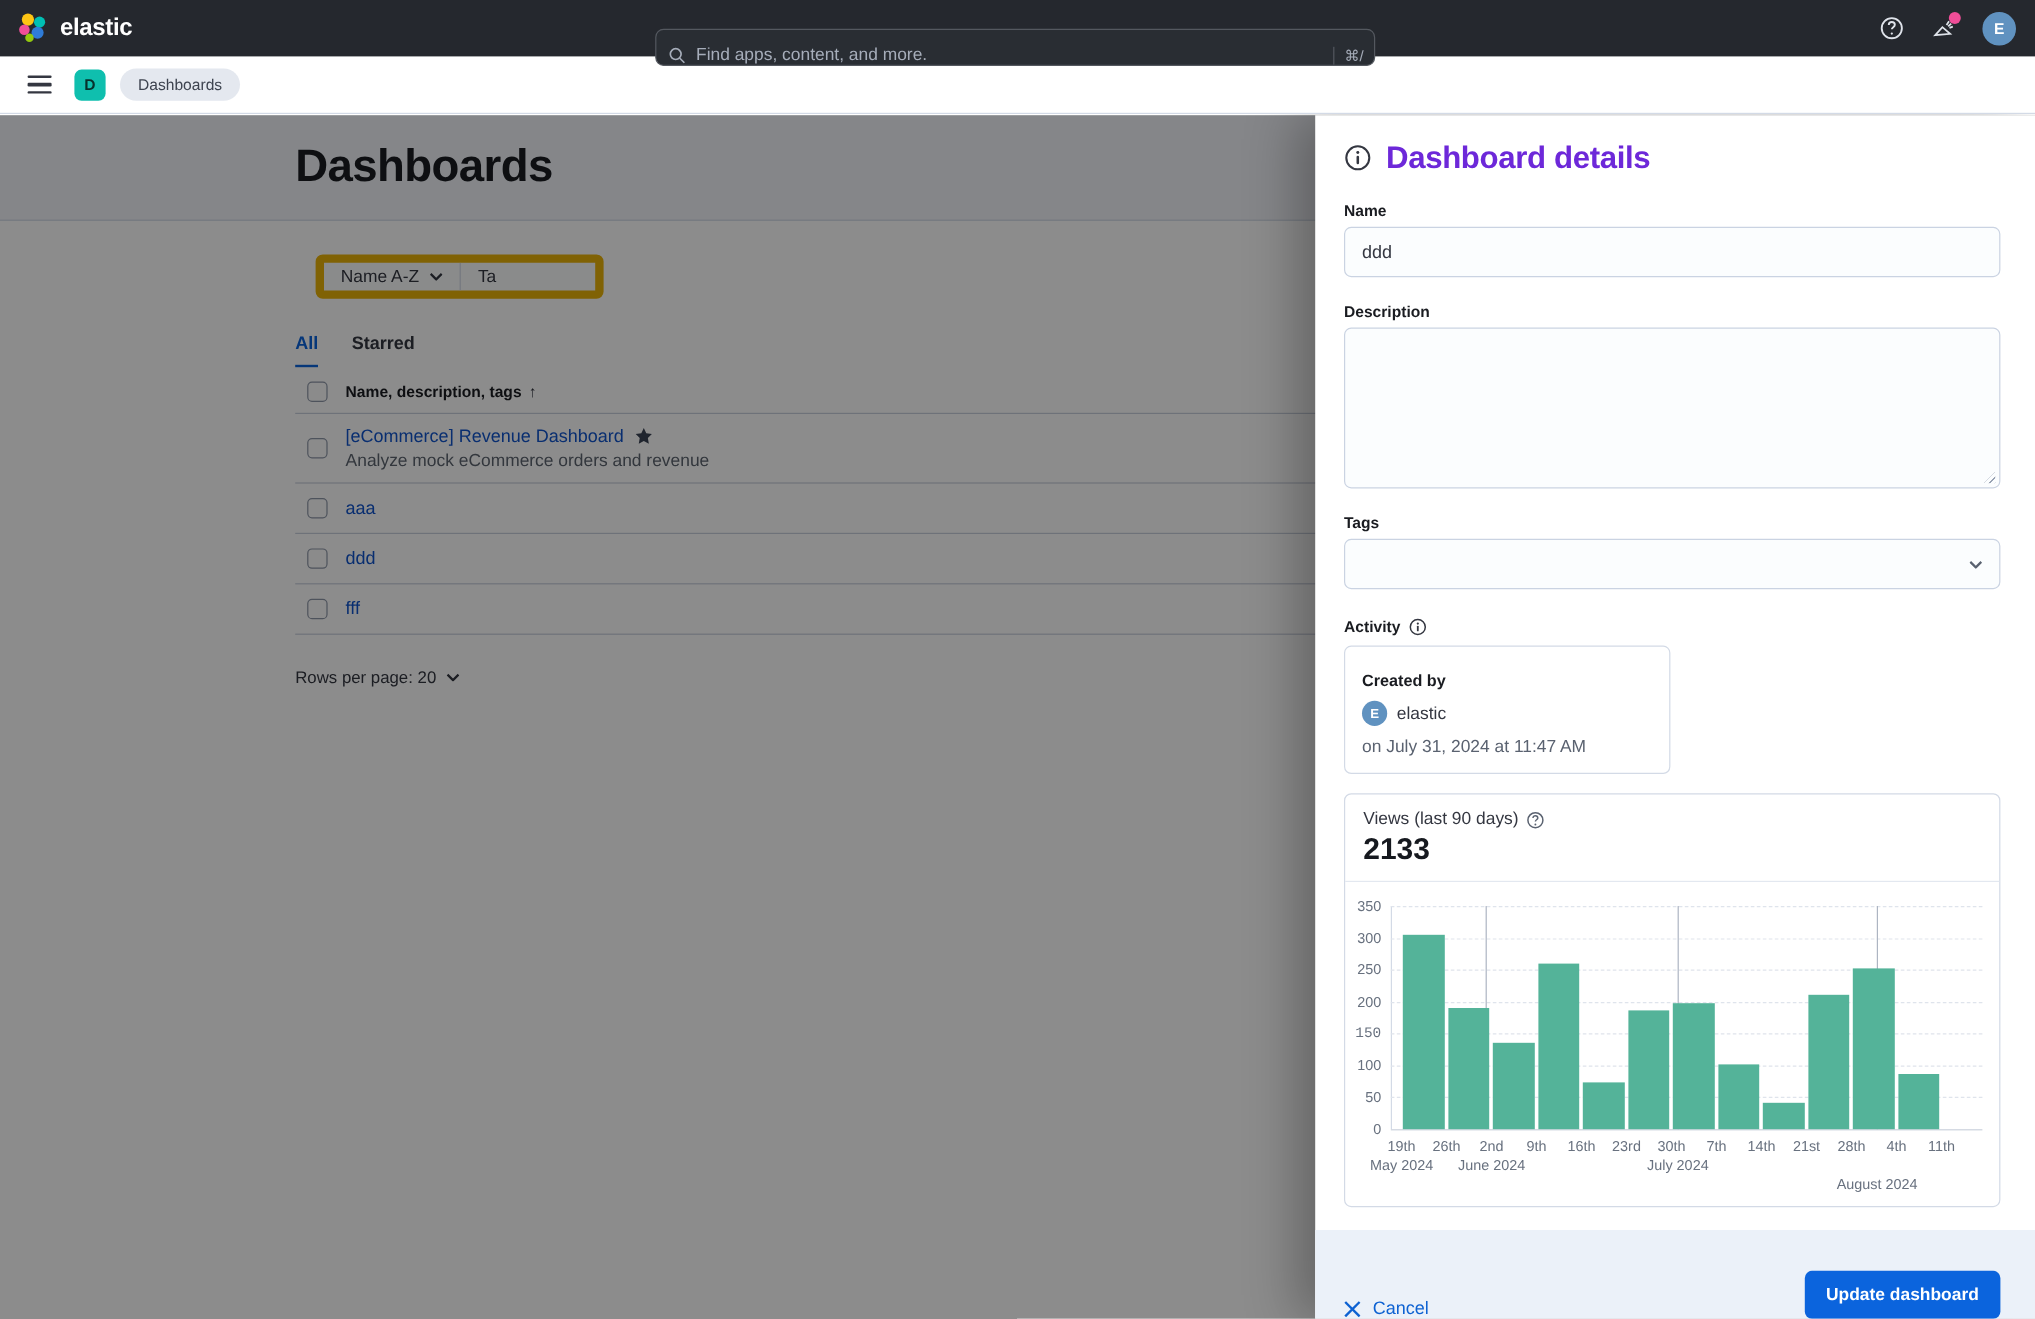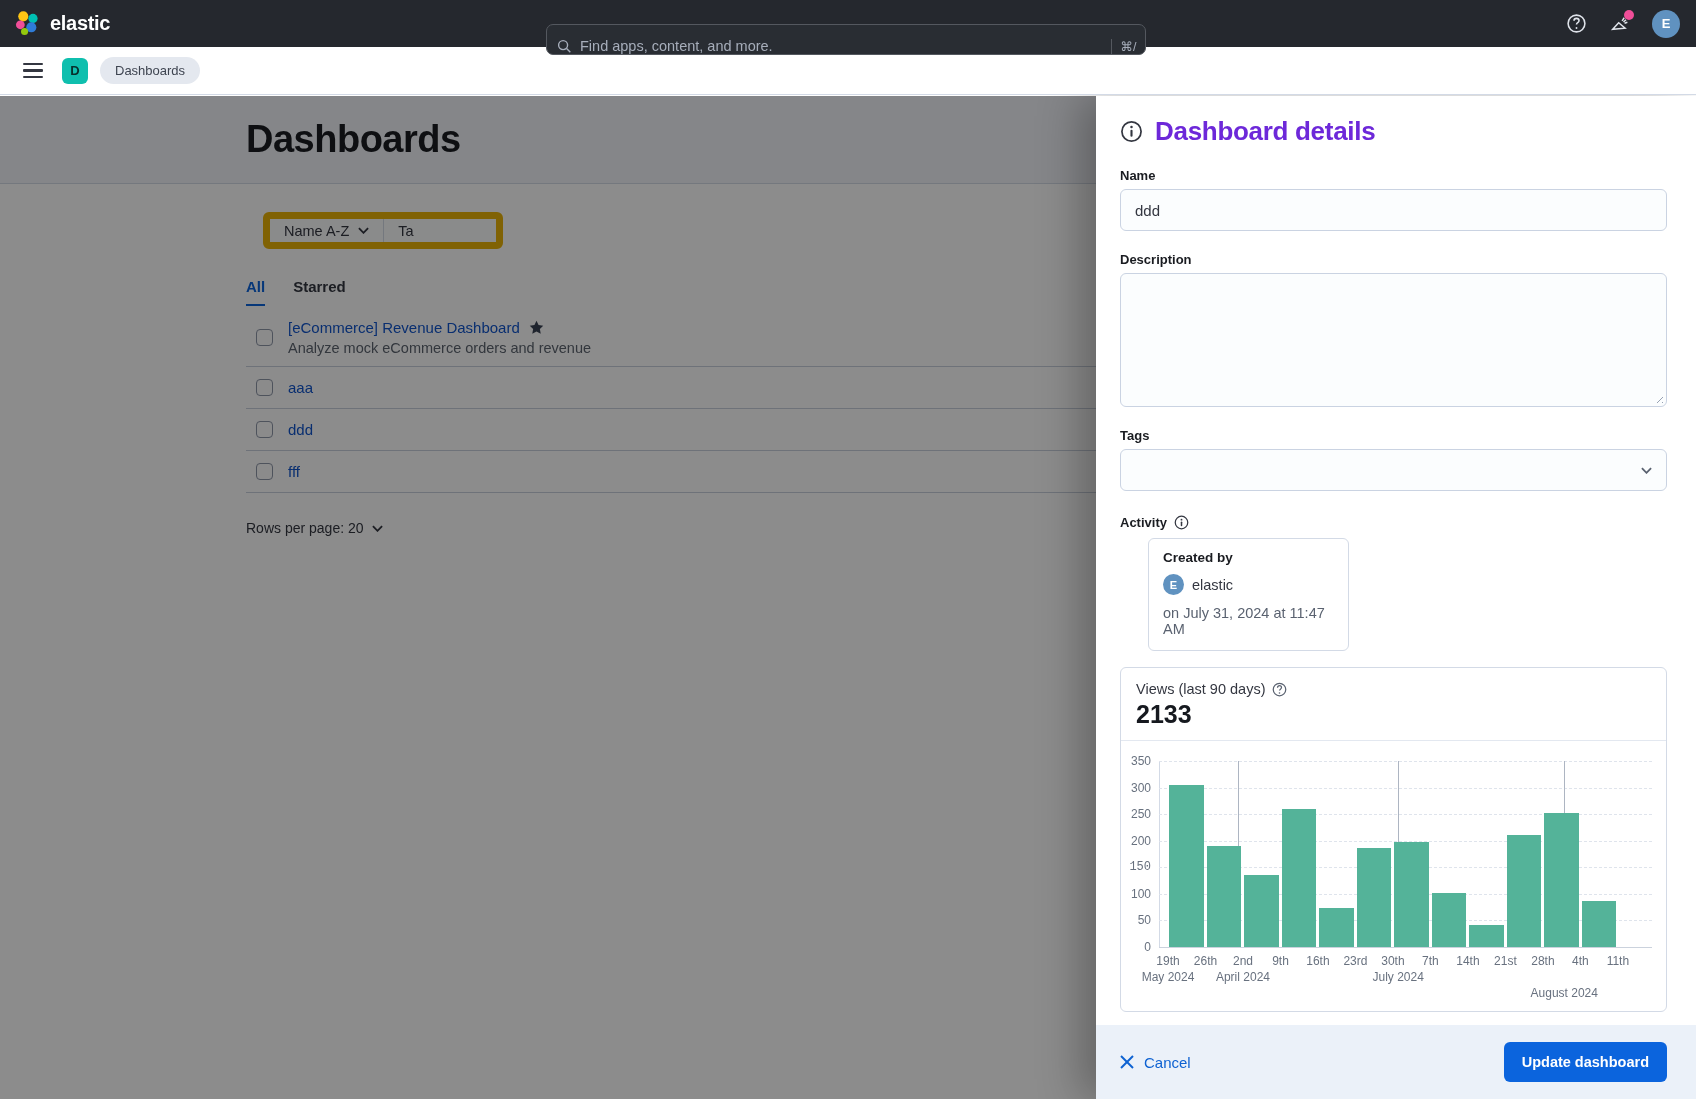--- a/index.html
+++ b/index.html
@@ -122,21 +122,21 @@
   .eui-textarea { height: 134px; resize: none; padding-top: 10px; position: relative; }
   .textarea-wrap { position: relative; }
   .textarea-wrap::after {
     content: ""; position: absolute; right: 4px; bottom: 4px; width: 10px; height: 10px;
     background: repeating-linear-gradient(135deg, transparent 0 2.5px, #98A2B3 2.5px 3.5px);
     clip-path: polygon(100% 0, 100% 100%, 0 100%); pointer-events: none;
   }
   .combo { display: flex; align-items: center; justify-content: flex-end; padding-right: 14px; cursor: pointer; }
   .combo .chev { stroke: #5A6270; }
   .info-icon-sm { width: 15px; height: 15px; }
-  .created-card { width: 201px; border: 1px solid #D3DAE6; border-radius: 6px; padding: 11px 14px 13px; margin-top: 8px; margin-left: 28px; }
+  .created-card { width: 272px; border: 1px solid #D3DAE6; border-radius: 6px; padding: 21px 14px 13px; margin-top: 8px; }
   .created-title { font-size: 13.5px; font-weight: 700; color: #1A1C21; }
   .user-row { display: flex; align-items: center; gap: 8px; margin: 9px 0 10px; }
   .mini-avatar {
     width: 21px; height: 21px; border-radius: 50%; background: #6092C0; color: #fff;
     font-size: 11px; font-weight: 700; display: flex; align-items: center; justify-content: center;
   }
   .user-name { font-size: 14.5px; color: #343741; }
   .created-date { font-size: 14.5px; color: #5A6270; }
   .views-card { margin-top: 16px; border: 1px solid #D3DAE6; border-radius: 6px; padding: 13px 0 8px; }
   .views-head { padding: 0 15px; display: flex; align-items: center; gap: 7px; font-size: 14.5px; color: #343741; }
@@ -147,21 +147,21 @@
   .axis-y-line { position: absolute; left: 0; top: 0; bottom: 0; width: 1px; background: #D3DAE6; }
   .gridline { position: absolute; left: 0; right: 0; height: 0; border-top: 1px dashed #DFE4EC; }
   .gridline.zero { border-top: 1px solid #CBD2DD; }
   .month-line { position: absolute; width: 1px; top: 0; bottom: 0; background: #ADB5C2; }
   .bar { position: absolute; bottom: 0; background: #54B399; }
   .y-lab { position: absolute; font-size: 12px; color: #68717F; text-align: right; width: 30px; }
   .x-lab, .m-lab { position: absolute; font-size: 12px; color: #68717F; transform: translateX(-50%); white-space: nowrap; }
 
   
   .flyout-footer {
-    height: 74px; background: #EBF1F9; display: flex; align-items: center; justify-content: space-between;
+    height: 74px; background: #EBF1F9; display: flex; align-items: flex-end; justify-content: space-between;
     padding: 0 29px 0 24px;
   }
   .cancel-btn { display: flex; align-items: center; gap: 10px; color: #0E62D2; font-size: 15px; font-weight: 500; cursor: pointer; }
   .x-svg { width: 14px; height: 14px; stroke: #0E62D2; stroke-width: 2; }
   .update-btn {
     height: 40px; padding: 0 18px; background: #0B64DD; color: #fff; border: none; border-radius: 6px;
     font-size: 14.5px; font-weight: 600; font-family: inherit; cursor: pointer;
   }
 </style>
 </head>
@@ -242,20 +242,25 @@
           </div>
         </div>
       </div>
 
       <div class="tabs-row">
         <div class="tab active">All</div>
         <div class="tab inactive">Starred</div>
       </div>
 
       <div class="table">
+        <div class="thead">
+          <span class="checkbox"></span>
+          <span class="th-label">Name, description, tags</span>
+          <span class="sort-arrow">↑</span>
+        </div>
 
         <div class="trow tall">
           <span class="checkbox"></span>
           <div class="row-main">
             <div class="row-title-line">
               <a class="row-link">[eCommerce] Revenue Dashboard</a>
               <svg class="star-svg" viewBox="0 0 16 16">
                 <path d="M8 0.8 L10.2 5.4 L15.2 6.1 L11.6 9.6 L12.5 14.6 L8 12.2 L3.5 14.6 L4.4 9.6 L0.8 6.1 L5.8 5.4 Z"></path>
               </svg>
             </div>
@@ -386,21 +391,21 @@
           <div class="x-lab" style="left: 196.96px; top: 207px;">16th</div>
           <div class="x-lab" style="left: 234.45px; top: 207px;">23rd</div>
           <div class="x-lab" style="left: 271.941px; top: 207px;">30th</div>
           <div class="x-lab" style="left: 309.431px; top: 207px;">7th</div>
           <div class="x-lab" style="left: 346.922px; top: 207px;">14th</div>
           <div class="x-lab" style="left: 384.412px; top: 207px;">21st</div>
           <div class="x-lab" style="left: 421.903px; top: 207px;">28th</div>
           <div class="x-lab" style="left: 459.393px; top: 207px;">4th</div>
           <div class="x-lab" style="left: 496.884px; top: 207px;">11th</div>
           <div class="m-lab" style="left: 46.9977px; top: 223px;">May 2024</div>
-          <div class="m-lab" style="left: 121.979px; top: 223px;">April 2024</div>
+          <div class="m-lab" style="left: 121.979px; top: 223px;">June 2024</div>
           <div class="m-lab" style="left: 277.189px; top: 223px;">July 2024</div>
           <div class="m-lab" style="left: 443.272px; top: 239px;">August 2024</div>
         </div>
     </div>
   </div>
 
   <div class="flyout-footer">
     <div class="cancel-btn">
       <svg class="x-svg" viewBox="0 0 14 14">
         <line x1="1" y1="1" x2="13" y2="13"></line>

